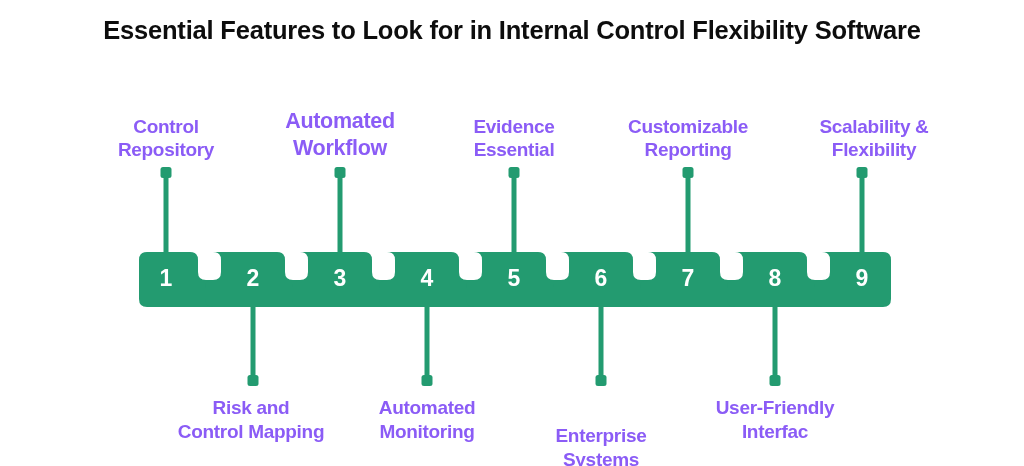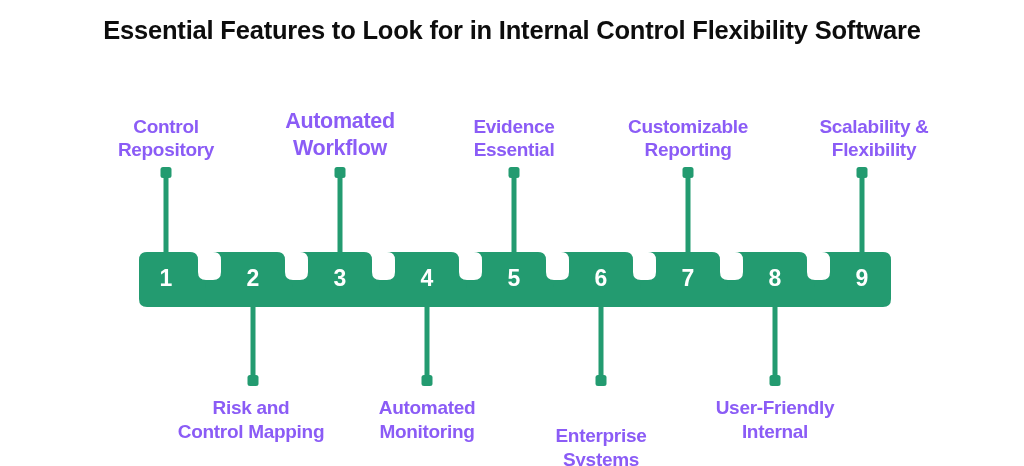--- a/index.html
+++ b/index.html
@@ -179,13 +179,13 @@
 <div class="top-label" style="left:779px; width:190px;">Scalability &amp;
 Flexibility</div>
 
 <div class="bottom-label" style="left:153px; width:196px;">Risk and
 Control Mapping</div>
 <div class="bottom-label" style="left:332px; width:190px;">Automated
 Monitoring</div>
 <div class="bottom-label" style="left:506px; width:190px;margin-top:28px;">Enterprise
 Systems</div>
 <div class="bottom-label" style="left:680px; width:190px;">User-Friendly
-Internal</div>
+Interfac</div>
 
 </body></html>

